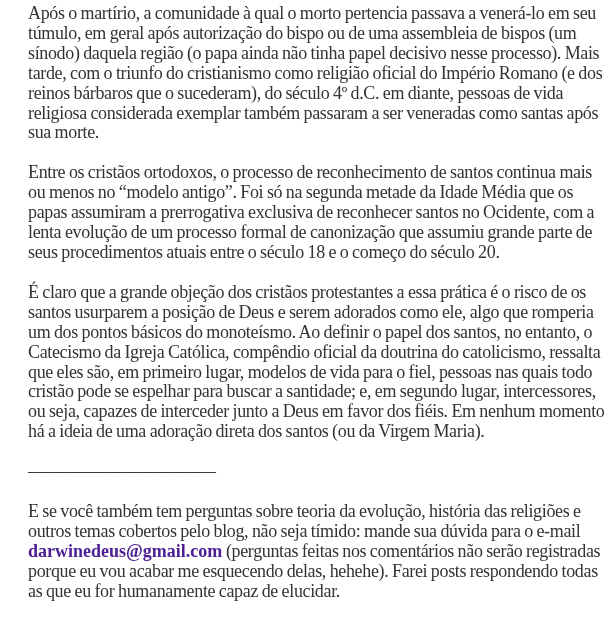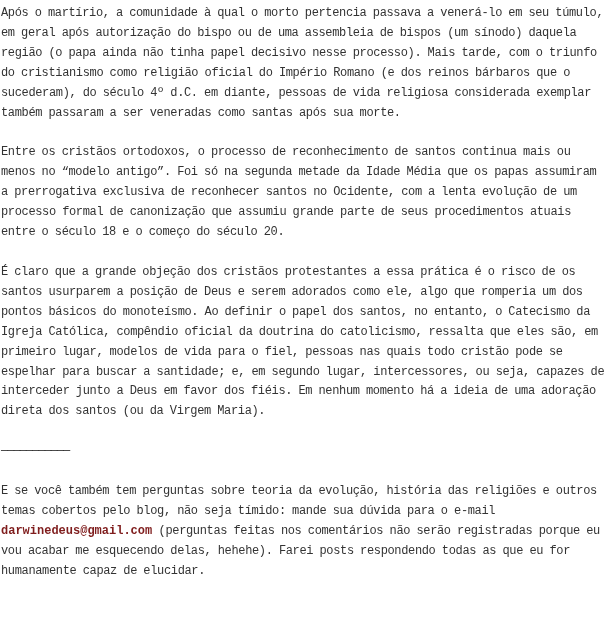--- a/index.html
+++ b/index.html
@@ -6,40 +6,40 @@
       margin: 0;
       padding: 0;
       background: #ffffff;
     }
     body {
       width: 616px;
       height: 627px;
       overflow: hidden;
     }
     .article {
-      padding: 4px 8px 0 1px;
-      font-family: Liberation Mono, monospace;
-      font-size: 12px;
+      padding: 4px 8px 0 28px;
+      font-family: Liberation Serif, serif;
+      font-size: 18px;
       line-height: 19.9px;
       color: #333333;
       letter-spacing: -0.35px;
       word-spacing: -0.5px;
     }
     .article p {
       margin: 0 0 20px 0;
     }
     .separator {
       margin: 0 0 20px 0;
       letter-spacing: -1px;
       color: #333333;
       height: 20px;
     }
     .email {
       font-weight: bold;
-      color: #7f1d1d;
+      color: #4c1d95;
       letter-spacing: 0;
     }
   </style>
 </head>
 <body>
 
 <div class="article">
   <p>Após o martírio, a comunidade à qual o morto pertencia passava a venerá-lo em seu túmulo, em geral após autorização do bispo ou de uma assembleia de bispos (um sínodo) daquela região (o papa ainda não tinha papel decisivo nesse processo). Mais tarde, com o triunfo do cristianismo como religião oficial do Império Romano (e dos reinos bárbaros que o sucederam), do século 4º d.C. em diante, pessoas de vida religiosa considerada exemplar também passaram a ser veneradas como santas após sua morte.</p>
   <p>Entre os cristãos ortodoxos, o processo de reconhecimento de santos continua mais ou menos no “modelo antigo”. Foi só na segunda metade da Idade Média que os papas assumiram a prerrogativa exclusiva de reconhecer santos no Ocidente, com a lenta evolução de um processo formal de canonização que assumiu grande parte de seus procedimentos atuais entre o século 18 e o começo do século 20.</p>
   <p>É claro que a grande objeção dos cristãos protestantes a essa prática é o risco de os santos usurparem a posição de Deus e serem adorados como ele, algo que romperia um dos pontos básicos do monoteísmo. Ao definir o papel dos santos, no entanto, o Catecismo da Igreja Católica, compêndio oficial da doutrina do catolicismo, ressalta que eles são, em primeiro lugar, modelos de vida para o fiel, pessoas nas quais todo cristão pode se espelhar para buscar a santidade; e, em segundo lugar, intercessores, ou seja, capazes de interceder junto a Deus em favor dos fiéis. Em nenhum momento há a ideia de uma adoração direta dos santos (ou da Virgem Maria).</p>

